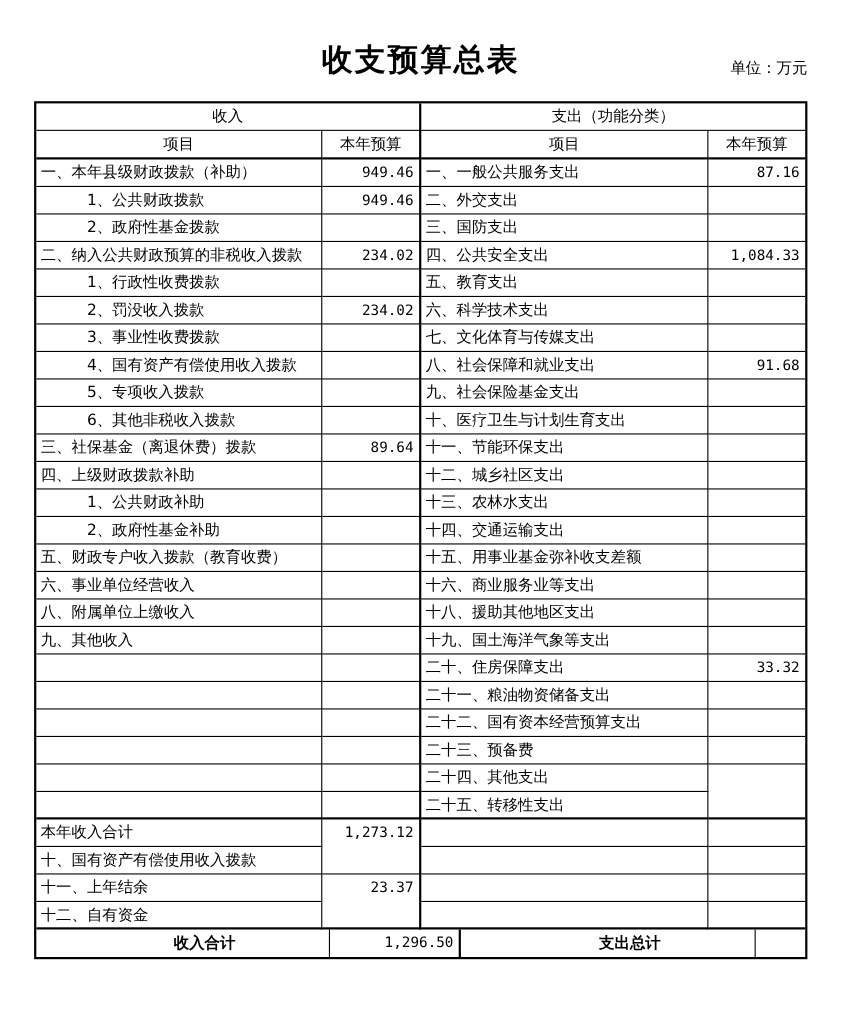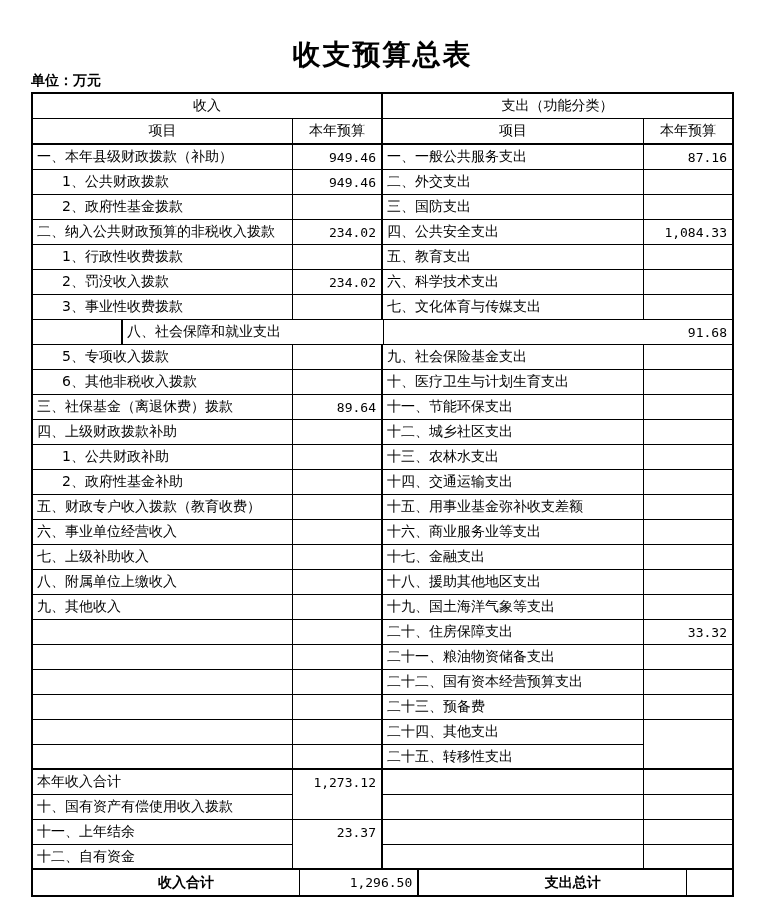--- a/index.html
+++ b/index.html
@@ -16,23 +16,23 @@
     top:36px;left:31px;width:703px;
     margin:0;
     text-align:center;
     font-size:28px;
     font-weight:bold;
     letter-spacing:2px;
     font-family:"DejaVu Serif","Liberation Serif",serif;
   }
   .unit{
     position:absolute;
-    top:72px;left:31px;width:703px;
+    top:53px;left:31px;width:703px;
+    text-align:right;
     font-size:14px;
-    font-weight:bold;
   }
   .budget-table{
     position:absolute;
     top:92px;left:31px;
     width:703px;
     border:2px solid #000;
     box-sizing:border-box;
     background:#fff;
   }
   .hrow1,.hrow2,.trow{display:flex;}
@@ -54,21 +54,21 @@
   .hc1{width:350px;border-right-width:2px;}
   .hc2{flex:1;border-right:none;}
   
   .hrow2 .cell{border-bottom-width:2px;}
   .h-item1{width:260px;justify-content:center;}
   .h-val1{width:90px;justify-content:center;border-right-width:2px;}
   .h-item2{width:261px;justify-content:center;}
   .h-val2{flex:1;justify-content:center;border-right:none;}
   
   .lcell{width:260px;padding-left:4px;}
-  .lcell.sub{padding-left:29px;}
+  .lcell.sub{padding-left:46px;}
   .lcell.total{padding-left:0;justify-content:center;font-weight:bold;}
   .vcell{justify-content:flex-end;padding-right:5px;font-family:"DejaVu Sans Mono","Liberation Mono",monospace;font-size:13px;}
   .vcell.v1{width:90px;border-right-width:2px;}
   .lcell.l2{width:261px;}
   .vcell.v2{flex:1;border-right:none;}
   
   .trow.thick .cell{border-bottom-width:2px;}
   
   .trow.last .cell{border-bottom:none;margin-left:40px;}
   
@@ -134,20 +134,21 @@
           <div class="cell lcell l2">六、科学技术支出</div>
           <div class="cell vcell v2"></div>
         </div>
         <div class="trow">
           <div class="cell lcell sub">3、事业性收费拨款</div>
           <div class="cell vcell v1"></div>
           <div class="cell lcell l2">七、文化体育与传媒支出</div>
           <div class="cell vcell v2"></div>
         </div>
         <div class="trow">
+          <div class="cell lcell sub">4、国有资产有偿使用收入拨款</div>
           <div class="cell vcell v1"></div>
           <div class="cell lcell l2">八、社会保障和就业支出</div>
           <div class="cell vcell v2">91.68</div>
         </div>
         <div class="trow">
           <div class="cell lcell sub">5、专项收入拨款</div>
           <div class="cell vcell v1"></div>
           <div class="cell lcell l2">九、社会保险基金支出</div>
           <div class="cell vcell v2"></div>
         </div>
@@ -184,26 +185,20 @@
         <div class="trow">
           <div class="cell lcell">五、财政专户收入拨款（教育收费）</div>
           <div class="cell vcell v1"></div>
           <div class="cell lcell l2">十五、用事业基金弥补收支差额</div>
           <div class="cell vcell v2"></div>
         </div>
         <div class="trow">
           <div class="cell lcell">六、事业单位经营收入</div>
           <div class="cell vcell v1"></div>
           <div class="cell lcell l2">十六、商业服务业等支出</div>
-          <div class="cell vcell v2"></div>
-        </div>
-        <div class="trow">
-          <div class="cell lcell">七、上级补助收入</div>
-          <div class="cell vcell v1"></div>
-          <div class="cell lcell l2">十七、金融支出</div>
           <div class="cell vcell v2"></div>
         </div>
         <div class="trow">
           <div class="cell lcell">八、附属单位上缴收入</div>
           <div class="cell vcell v1"></div>
           <div class="cell lcell l2">十八、援助其他地区支出</div>
           <div class="cell vcell v2"></div>
         </div>
         <div class="trow">
           <div class="cell lcell">九、其他收入</div>

